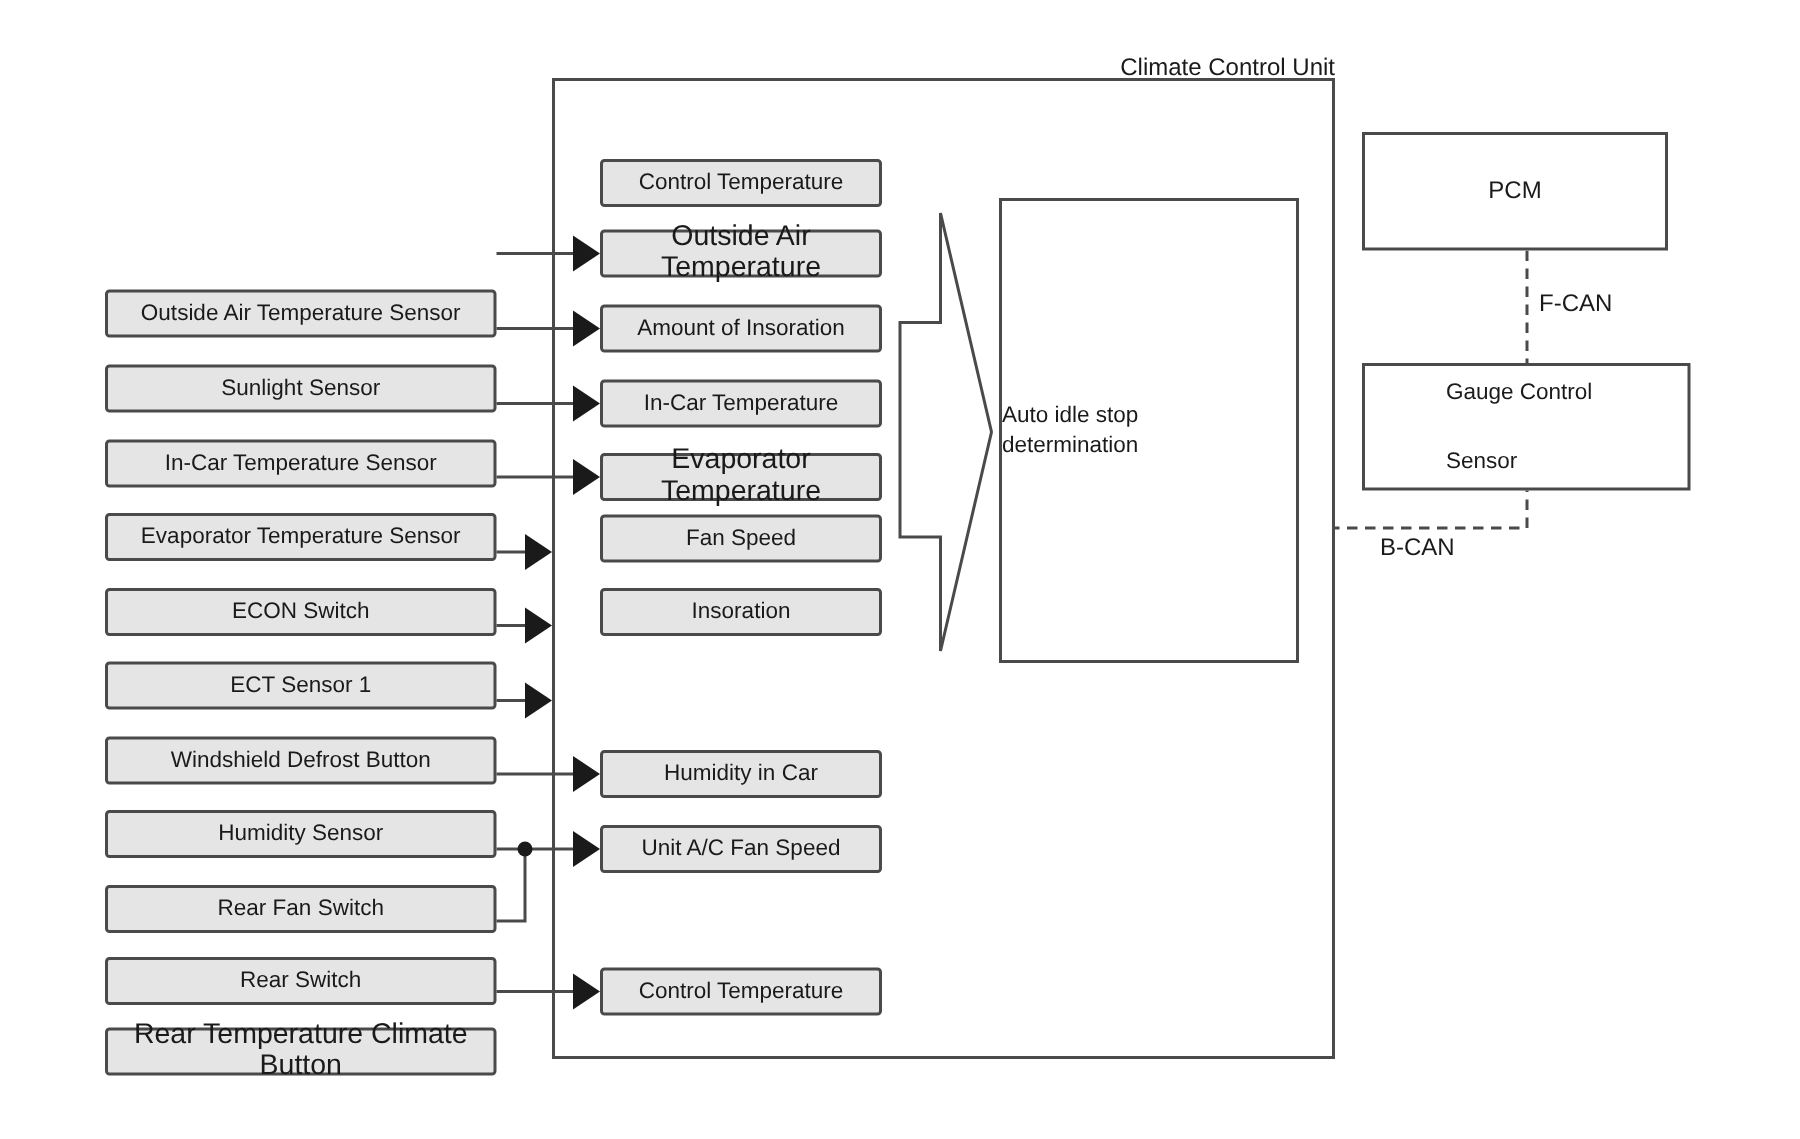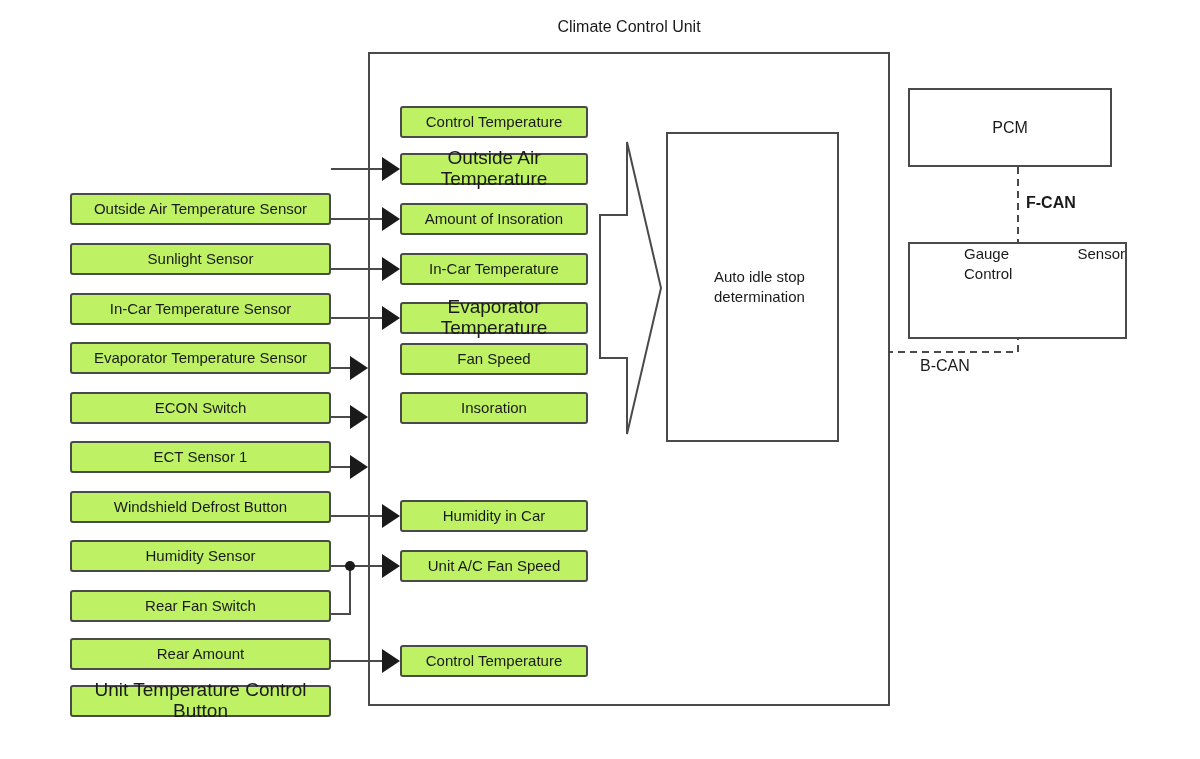--- a/index.html
+++ b/index.html
@@ -3,52 +3,52 @@
 <meta charset="utf-8">
 <style>
   html,body{margin:0;padding:0;background:#ffffff;}
   .stage{
     position:relative;width:1200px;height:759px;background:#ffffff;
     font-family:"Liberation Sans", sans-serif;color:#1a1a1a;overflow:hidden;
   }
   .layer{position:absolute;left:0;top:0;width:1200px;height:759px;}
   .box{
     position:absolute;box-sizing:border-box;border:2px solid #4a4a4a;border-radius:3px;
-    background:#bef264;display:flex;align-items:center;justify-content:center;
+    background:#e5e5e5;display:flex;align-items:center;justify-content:center;
     text-align:center;font-size:15px;line-height:1.1;
   }
   .box.small{font-size:19px;}
   .left-col{left:70px;width:261px;height:32px;margin-top:40px;}
   .mid-col{left:400px;width:188px;height:32px;}
   .outer-box{
     position:absolute;box-sizing:border-box;border:2px solid #4a4a4a;background:transparent;
     left:368px;top:52px;width:522px;height:654px;border-radius:0;
   }
   .det-box{
     position:absolute;box-sizing:border-box;border:2px solid #4a4a4a;background:#ffffff;
-    left:666px;top:132px;width:173px;height:310px;
+    left:666px;top:132px;width:200px;height:310px;
     display:flex;flex-direction:column;justify-content:center;
-    padding-left:46px;font-size:15px;line-height:20px;
+    font-size:15px;line-height:20px;
   }
   .pcm-box{
     position:absolute;box-sizing:border-box;border:2px solid #4a4a4a;background:#ffffff;
     left:908px;top:88px;width:204px;height:79px;
     display:flex;align-items:center;justify-content:center;font-size:16px;
   }
   .gauge-box{
     position:absolute;box-sizing:border-box;border:2px solid #4a4a4a;background:#ffffff;
-    left:908px;top:242px;width:219px;height:97px;
-    display:flex;flex-direction:row;justify-content:center;
+    left:908px;top:242px;width:219px;height:85px;
+    display:flex;flex-direction:column;justify-content:center;
     padding-left:54px;font-size:15px;line-height:20px;gap:26px;
   }
   .diagram-title{
-    position:absolute;left:368px;top:18px;width:522px;text-align:center;font-size:16px;
+    position:absolute;left:368px;top:37px;width:522px;text-align:right;font-size:16px;
   }
   .bus-label{position:absolute;font-size:16px;}
-  .fcan-label{left:1026px;top:194px;font-weight:bold;}
+  .fcan-label{left:1026px;top:194px;}
   .bcan-label{left:920px;top:357px;}
 </style>
 </head>
 <body>
 
 <div class="stage">
 
   <svg class="layer" width="1200" height="759" viewBox="0 0 1200 759" stroke="#4a4a4a" stroke-width="2" fill="none">
 
     <g>
@@ -109,22 +109,22 @@
 
   <div class="box left-col" style="top:153px">Outside Air Temperature Sensor</div>
   <div class="box left-col" style="top:203px">Sunlight Sensor</div>
   <div class="box left-col" style="top:253px">In-Car Temperature Sensor</div>
   <div class="box left-col" style="top:302px">Evaporator Temperature Sensor</div>
   <div class="box left-col" style="top:352px">ECON Switch</div>
   <div class="box left-col" style="top:401px">ECT Sensor 1</div>
   <div class="box left-col" style="top:451px">Windshield Defrost Button</div>
   <div class="box left-col" style="top:500px">Humidity Sensor</div>
   <div class="box left-col" style="top:550px">Rear Fan Switch</div>
-  <div class="box left-col" style="top:598px">Rear Amount</div>
-  <div class="box left-col small" style="top:645px">Unit Temperature Control Button</div>
+  <div class="box left-col" style="top:598px">Rear Switch</div>
+  <div class="box left-col small" style="top:645px">Rear Temperature Climate Button</div>
 
   <div class="box mid-col" style="top:106px">Control Temperature</div>
   <div class="box mid-col small" style="top:153px">Outside Air Temperature</div>
   <div class="box mid-col" style="top:203px">Amount of Insoration</div>
   <div class="box mid-col" style="top:253px">In-Car Temperature</div>
   <div class="box mid-col small" style="top:302px">Evaporator Temperature</div>
   <div class="box mid-col" style="top:343px">Fan Speed</div>
   <div class="box mid-col" style="top:392px">Insoration</div>
   <div class="box mid-col" style="top:500px">Humidity in Car</div>
   <div class="box mid-col" style="top:550px">Unit A/C Fan Speed</div>

